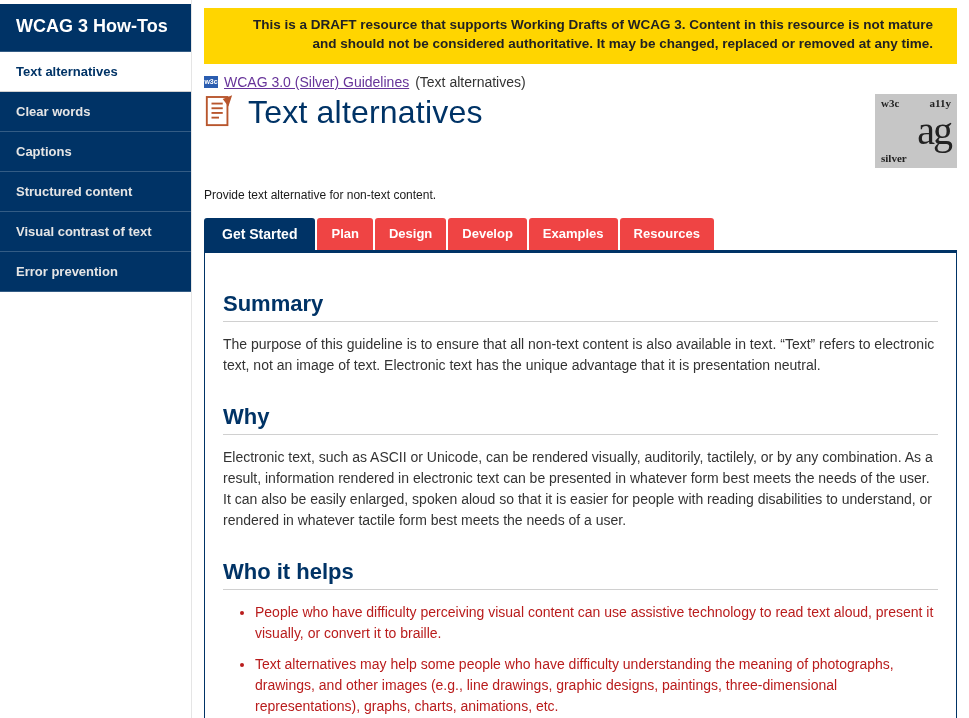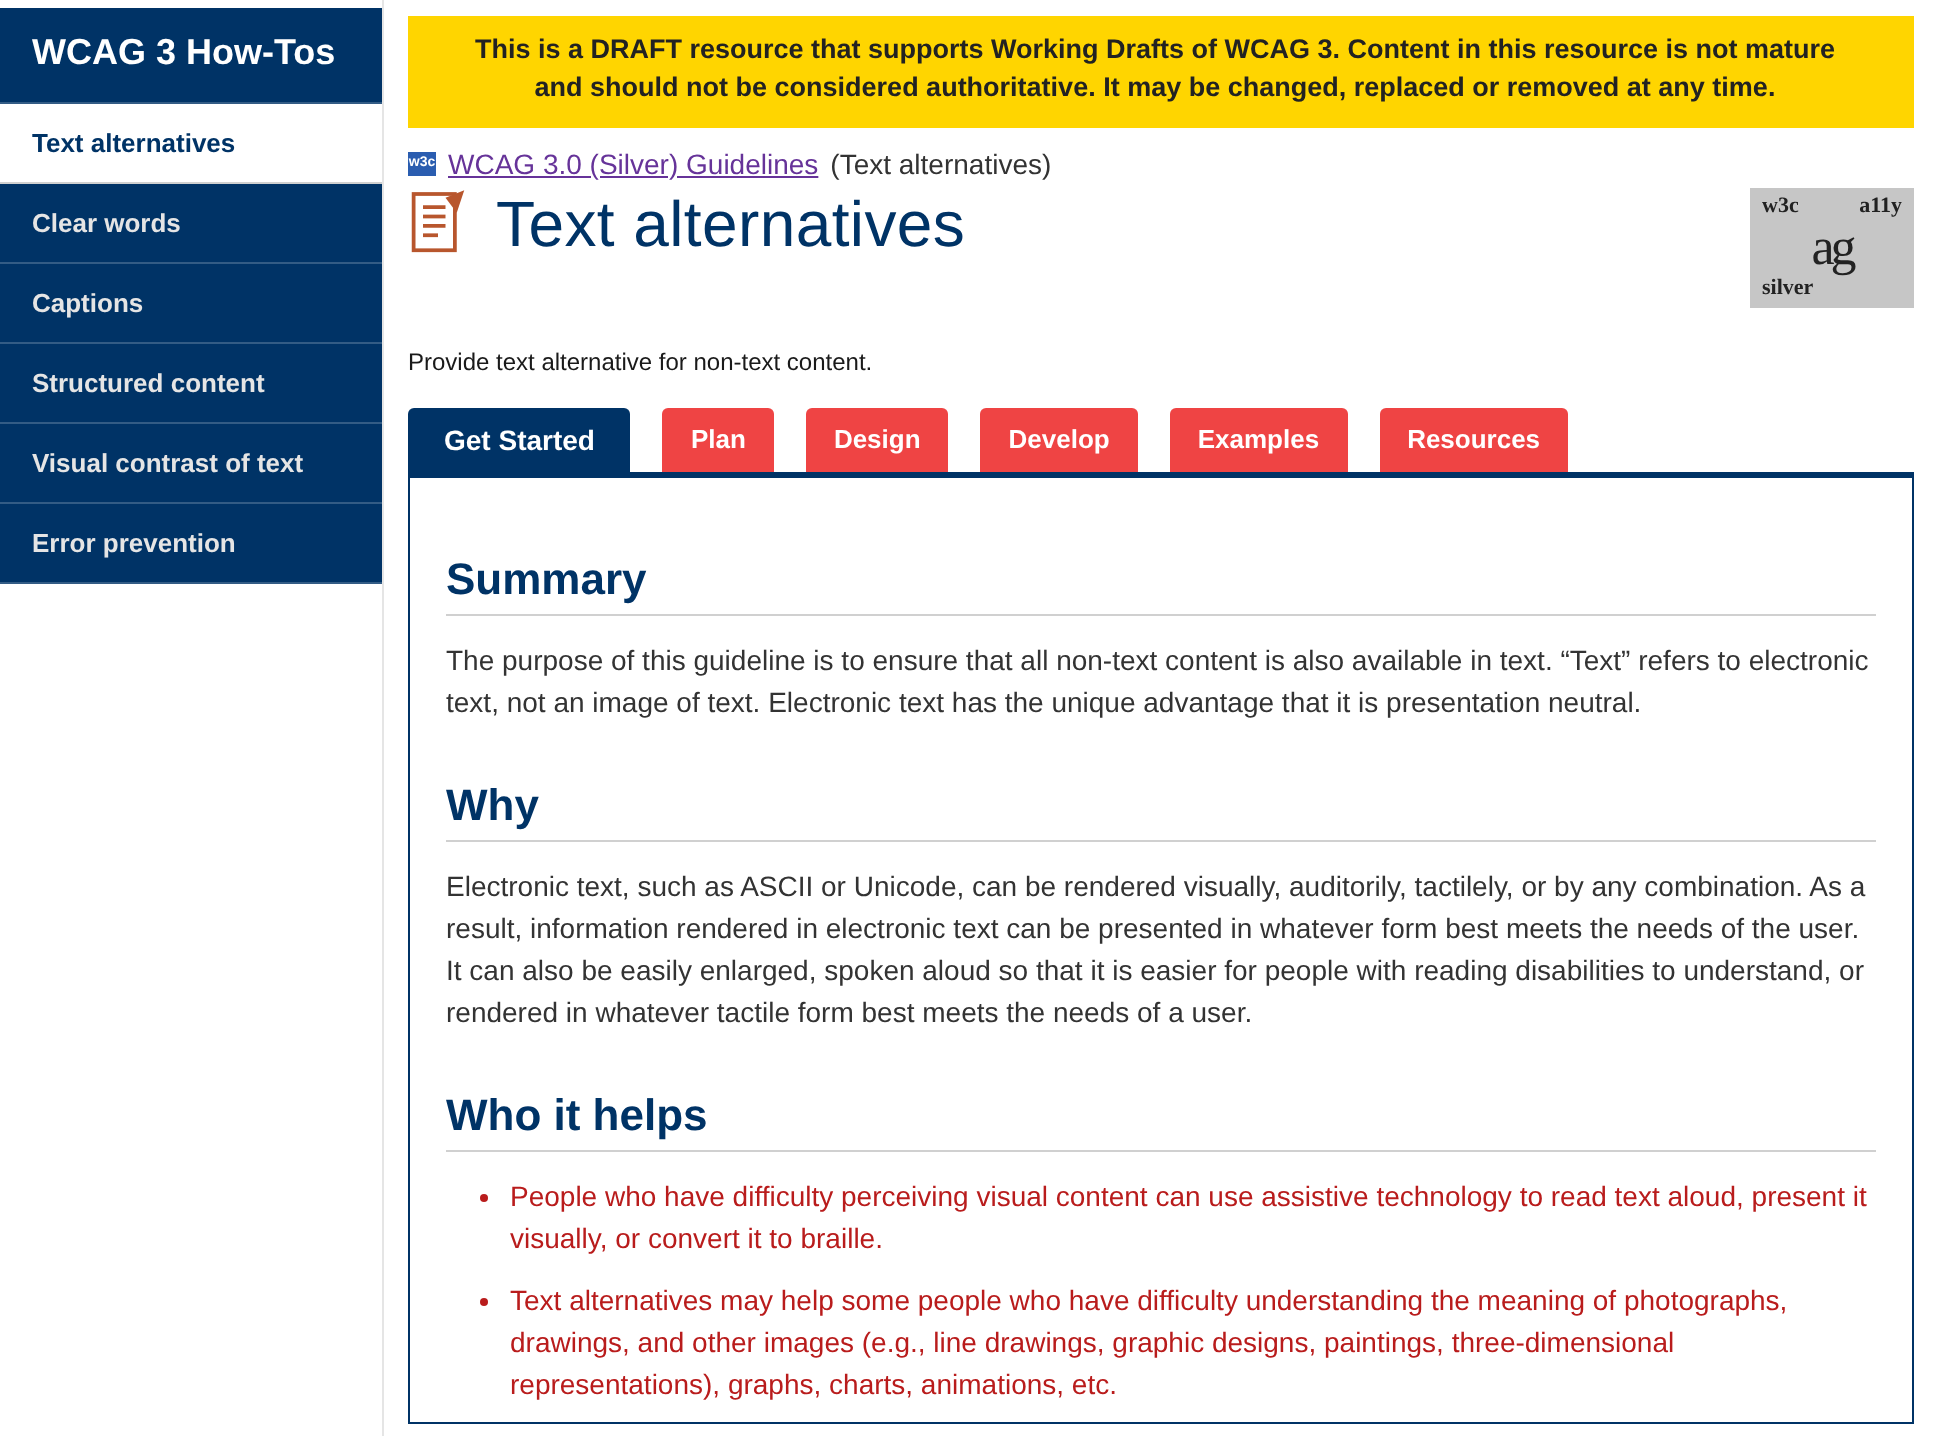--- a/index.html
+++ b/index.html
@@ -48,22 +48,22 @@
   .main {
     flex: 1;
     padding: 8px 12px 0 12px;
     overflow: hidden;
   }
   .draft-banner {
     background: #ffd500;
     color: #222;
     font-weight: 700;
     font-size: 13.5px;
-    text-align: center;
-    padding: 8px 36px 10px 30px;
+    text-align: right;
+    padding: 8px 24px 10px 30px;
     line-height: 1.4;
     margin-bottom: 10px;
   }
   .breadcrumb-row {
     display: flex;
     align-items: center;
     gap: 6px;
     font-size: 14px;
     margin-bottom: 4px;
   }
@@ -107,30 +107,30 @@
   }
   .ag-badge {
     width: 82px;
     background: #c6c6c6;
     color: #222;
     font-family: Georgia, serif;
     padding: 4px 6px 4px 6px;
     line-height: 1;
   }
   .ag-top { display: flex; justify-content: space-between; font-size: 11px; font-weight: 600; }
-  .ag-mid { text-align: center; font-size: 26px; padding: 2px 0 0 0; letter-spacing: -2px; }
+  .ag-mid { text-align: right; font-size: 40px; padding: 2px 0 0 0; letter-spacing: -2px; }
   .ag-bot { font-size: 11px; font-weight: 600; padding-top: 2px; }
   .intro {
     font-size: 12px;
     margin: 20px 0 16px 0;
   }
   
   .tabs {
     display: flex;
-    gap: 16px;
+    gap: 2px;
     margin-bottom: 0;
   }
   .tab {
     background: #ef4444;
     color: #fff;
     font-size: 13px;
     font-weight: 600;
     padding: 8px 14px;
     border: none;
     border-radius: 3px 3px 0 0;

